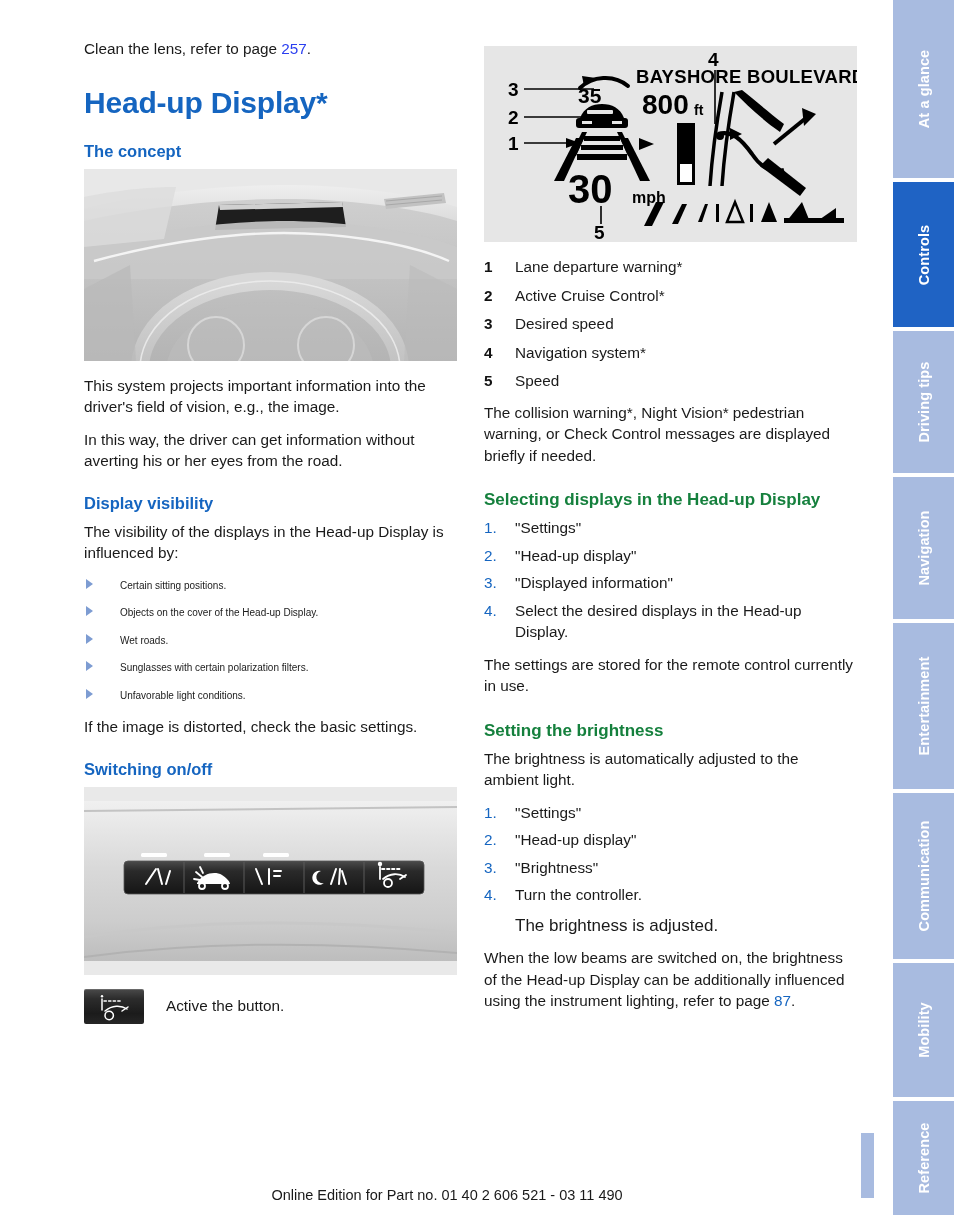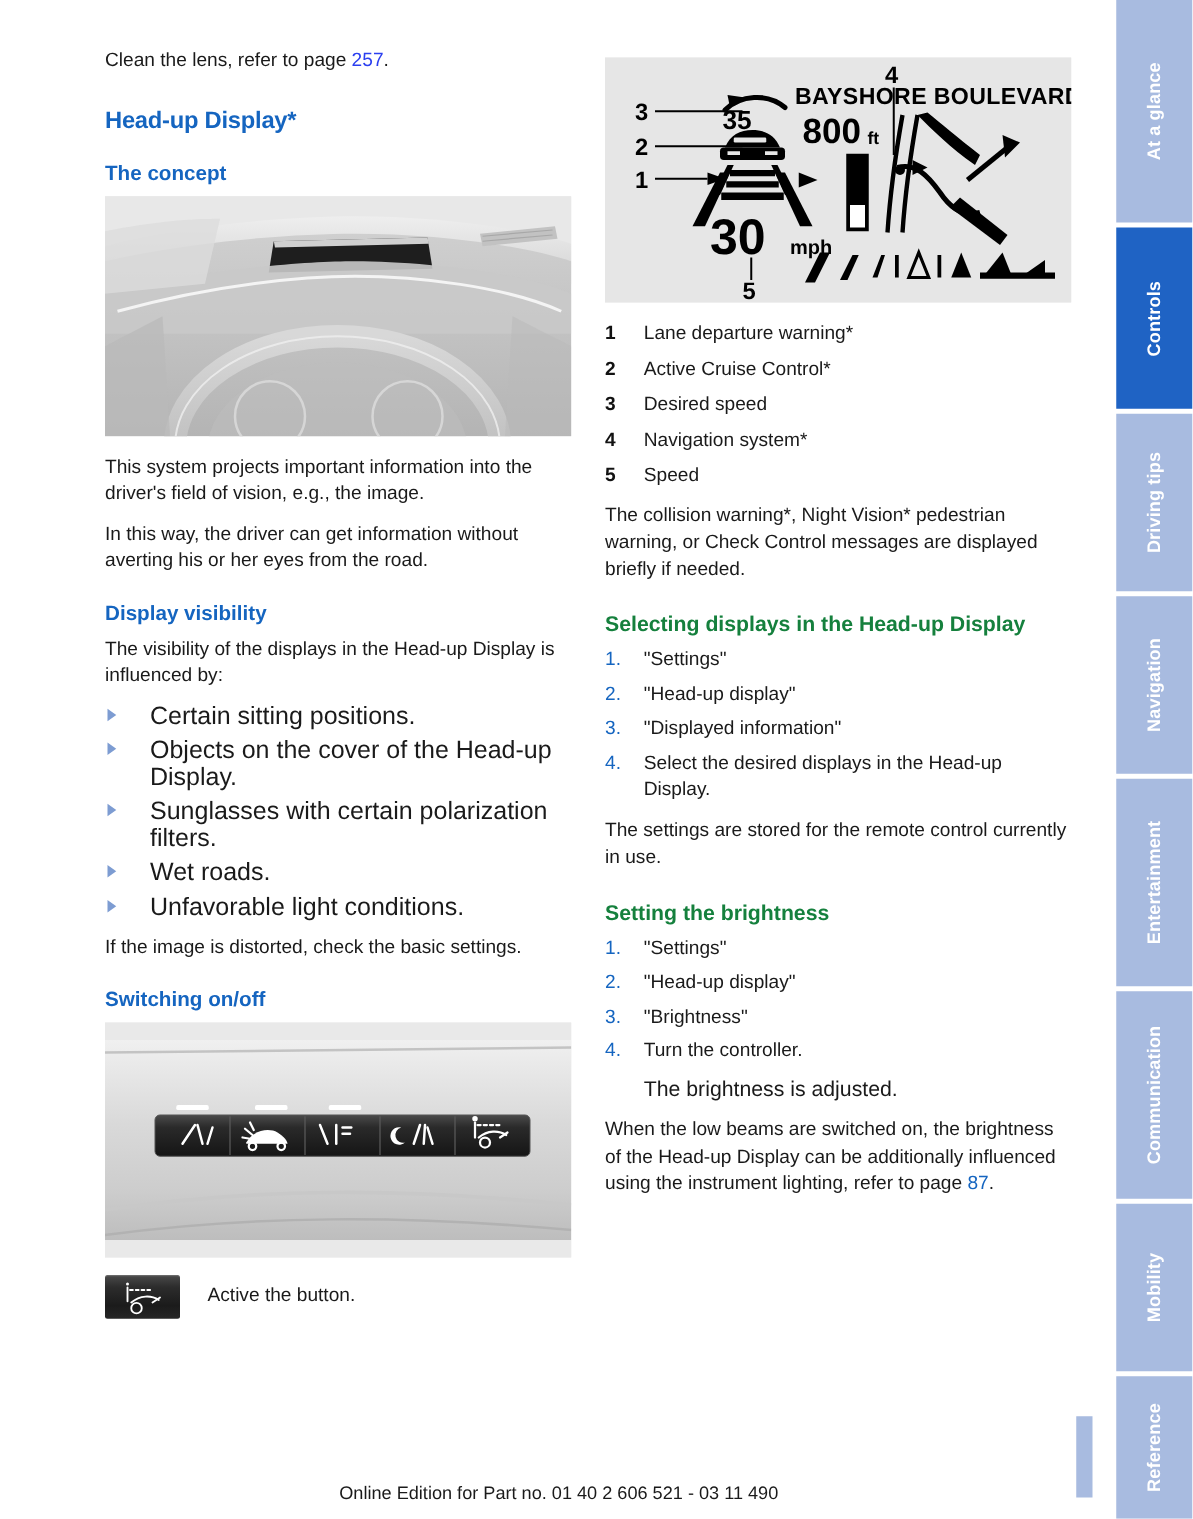--- a/index.html
+++ b/index.html
@@ -21,21 +21,21 @@
   .body-text{
     font-size:15.3px;
     line-height:21.5px;
     margin:0 0 11px 0;
     color:#1a1a1a;
   }
   .link{color:#2b3ff0;}
   .link-blue{color:#1565c0;}
 
   h1.title{
-    font-size:19px;
+    font-size:30px;
     font-weight:bold;
     color:#1565c0;
     margin:26px 0 20px 0;
     letter-spacing:-0.2px;
   }
   h2.sub{
     font-size:16.5px;
     font-weight:bold;
     color:#1565c0;
     margin:22px 0 8px 0;
@@ -58,21 +58,21 @@
   }
   .fig-dash{height:192px;}
   .fig-buttons{height:188px;}
   .fig-hud{height:196px;background:#e6e6e6;margin-top:8px;}
 
   
   ul.tri{list-style:none;margin:2px 0 10px 0;padding:0;}
   ul.tri li{
     position:relative;
     padding-left:36px;
-    font-size:20px;
+    font-size:10px;
     line-height:21.5px;
     margin-bottom:6px;
   }
   ul.tri li .bullet{
     position:absolute;left:2px;top:4px;
     width:0;height:0;
     border-left:7px solid #7d9cd2;
     border-top:5px solid transparent;
     border-bottom:5px solid transparent;
   }
@@ -207,22 +207,22 @@
 
     <p class="body-text">This system projects important information into the driver's field of vision, e.g., the image.</p>
     <p class="body-text">In this way, the driver can get information without averting his or her eyes from the road.</p>
 
     <h2 class="sub">Display visibility</h2>
     <p class="body-text">The visibility of the displays in the Head-up Display is influenced by:</p>
 
     <ul class="tri">
       <li><span class="bullet"></span><span>Certain sitting positions.</span></li>
       <li><span class="bullet"></span><span>Objects on the cover of the Head-up Display.</span></li>
+      <li><span class="bullet"></span><span>Wet roads.</span></li>
       <li><span class="bullet"></span><span>Sunglasses with certain polarization filters.</span></li>
-      <li><span class="bullet"></span><span>Wet roads.</span></li>
       <li><span class="bullet"></span><span>Unfavorable light conditions.</span></li>
     </ul>
 
     <p class="body-text">If the image is distorted, check the basic settings.</p>
 
     <h2 class="sub">Switching on/off</h2>
 
     <svg class="fig fig-buttons" viewBox="0 0 373 188" preserveAspectRatio="none">
       <defs>
         <linearGradient id="panelG" x1="0" y1="0" x2="0" y2="1">
@@ -429,20 +429,21 @@
       <li>
           <span class="n">4.</span>
           <span class="t">Select the desired displays in the Head-up Display.</span>
         </li>
     </ol>
 
     <p class="body-text">The settings are stored for the remote control currently in use.</p>
 
     <h2 class="sub-light">Setting the brightness</h2>
 
+    <p class="body-text">The brightness is automatically adjusted to the ambient light.</p>
 
     <ol class="steps">
       <li>
           <span class="n">1.</span>
           <span class="t">"Settings"</span>
         </li>
       <li>
           <span class="n">2.</span>
           <span class="t">"Head-up display"</span>
         </li>

